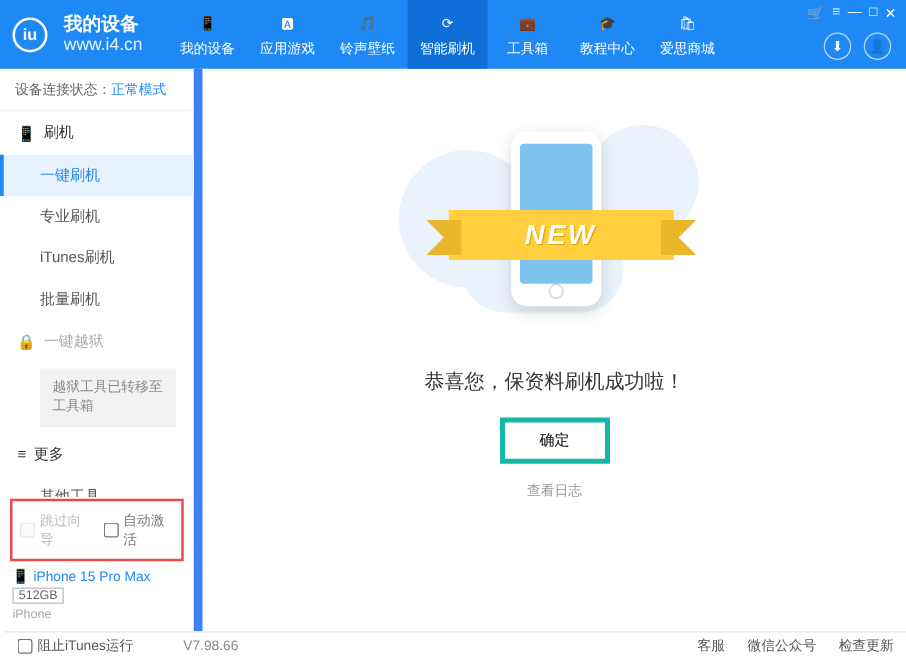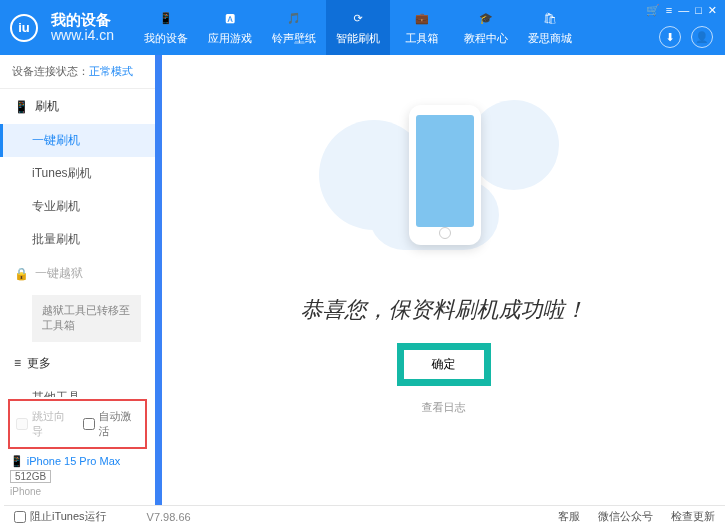--- a/index.html
+++ b/index.html
@@ -42,22 +42,22 @@
 .c2 { width: 90px; height: 90px; right: 0; top: 10px; }
 .c3 { width: 130px; height: 70px; left: 40px; top: 90px; border-radius: 60px; }
 .phone { position: absolute; left: 80px; top: 15px; width: 72px; height: 140px; background: #fff; border-radius: 12px; box-shadow: 0 4px 12px rgba(0,0,0,0.15); }
 .phone::before { content: ""; position: absolute; top: 10px; left: 7px; right: 7px; bottom: 18px; background: #7fc4ef; border-radius: 3px; }
 .phone::after { content: ""; position: absolute; bottom: 6px; left: 50%; transform: translateX(-50%); width: 10px; height: 10px; border: 1.5px solid #ccc; border-radius: 50%; }
 .ribbon { position: absolute; left: 30px; top: 78px; width: 180px; height: 40px; background: #ffcf3f; display: flex; align-items: center; justify-content: center; font-weight: bold; font-style: italic; color: #fff; font-size: 22px; letter-spacing: 2px; text-shadow: 1px 1px 0 #e0a800; }
 .ribbon::before, .ribbon::after { content: ""; position: absolute; top: 8px; width: 0; height: 0; border: 14px solid #e8b82a; }
 .ribbon::before { left: -18px; border-left-color: transparent; }
 .ribbon::after { right: -18px; border-right-color: transparent; }
 
-.success-msg { margin-top: 25px; font-size: 22px; color: #333; font-style: italic; }
-.ok-btn { margin-top: 18px; padding: 6px 28px; border: 7px solid #14b8a6; background: #fff; font-size: 12px; cursor: pointer; }
+.success-msg { margin-top: 25px; font-size: 16px; color: #333; }
+.ok-btn { margin-top: 18px; padding: 6px 28px; border: 4px solid #14b8a6; background: #fff; font-size: 12px; cursor: pointer; }
 .view-log { margin-top: 14px; font-size: 11px; color: #999; cursor: pointer; text-align: center; }
 
 .footer { position: absolute; bottom: 0; left: 4px; right: 0; height: 22px; border-top: 1px solid #e5e5e5; display: flex; align-items: center; font-size: 11px; color: #555; padding: 0 10px; background: #fff; }
 .footer .chk { margin-right: auto; }
 .footer-item { margin-left: 18px; color: #555; cursor: pointer; }
 .version { margin-left: 40px; color: #888; }
 </style>
 </head>
 <body>
 
@@ -117,22 +117,22 @@
     <div class="conn-status">
       <span>设备连接状态：</span><span class="conn-mode">正常模式</span>
     </div>
     <div class="sb-list">
       <div class="sb-section">
           <span>📱</span>
           <span>刷机</span>
         </div>
       <div id="flash-items">
           <div class="sb-item active">一键刷机</div>
+          <div class="sb-item">专业刷机</div>
           <div class="sb-item">iTunes刷机</div>
-          <div class="sb-item">专业刷机</div>
           <div class="sb-item">批量刷机</div>
         </div>
 
       <div class="sb-section locked">
           <span>🔒</span>
           <span>一键越狱</span>
         </div>
       <div class="sb-note">越狱工具已转移至工具箱</div>
 
       <div class="sb-section">
@@ -159,20 +159,21 @@
       <div class="dev-type">iPhone</div>
     </div>
   </div>
 
   <div class="main">
     <div class="illus-wrap">
       <div class="cloud c1"></div>
         <div class="cloud c2"></div>
         <div class="cloud c3"></div>
       <div class="phone"></div>
+      <div class="ribbon">NEW</div>
     </div>
     <div class="success-msg">恭喜您，保资料刷机成功啦！</div>
     <button class="ok-btn">确定</button>
     <div class="view-log">查看日志</div>
   </div>
 </div>
 
 <div class="footer">
   <label class="chk">
       <input type="checkbox" style="">

